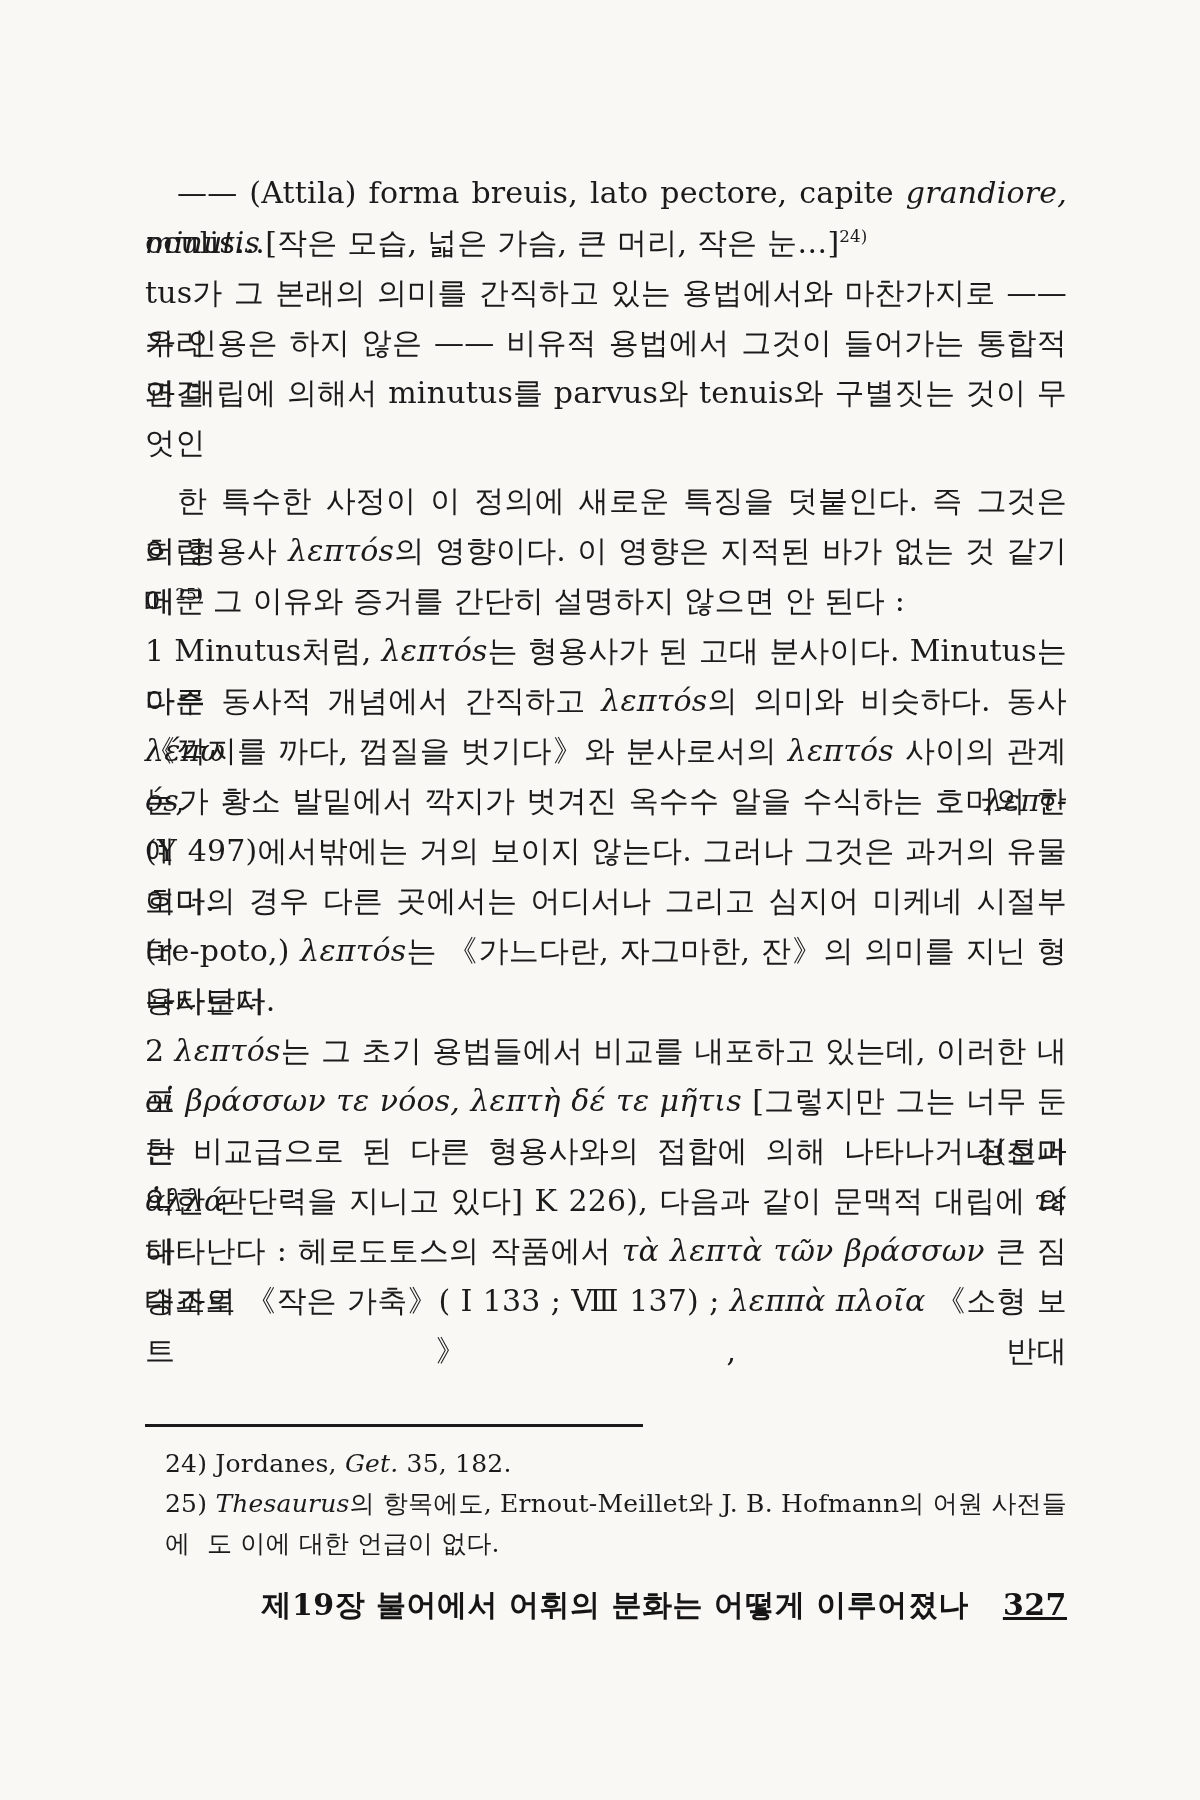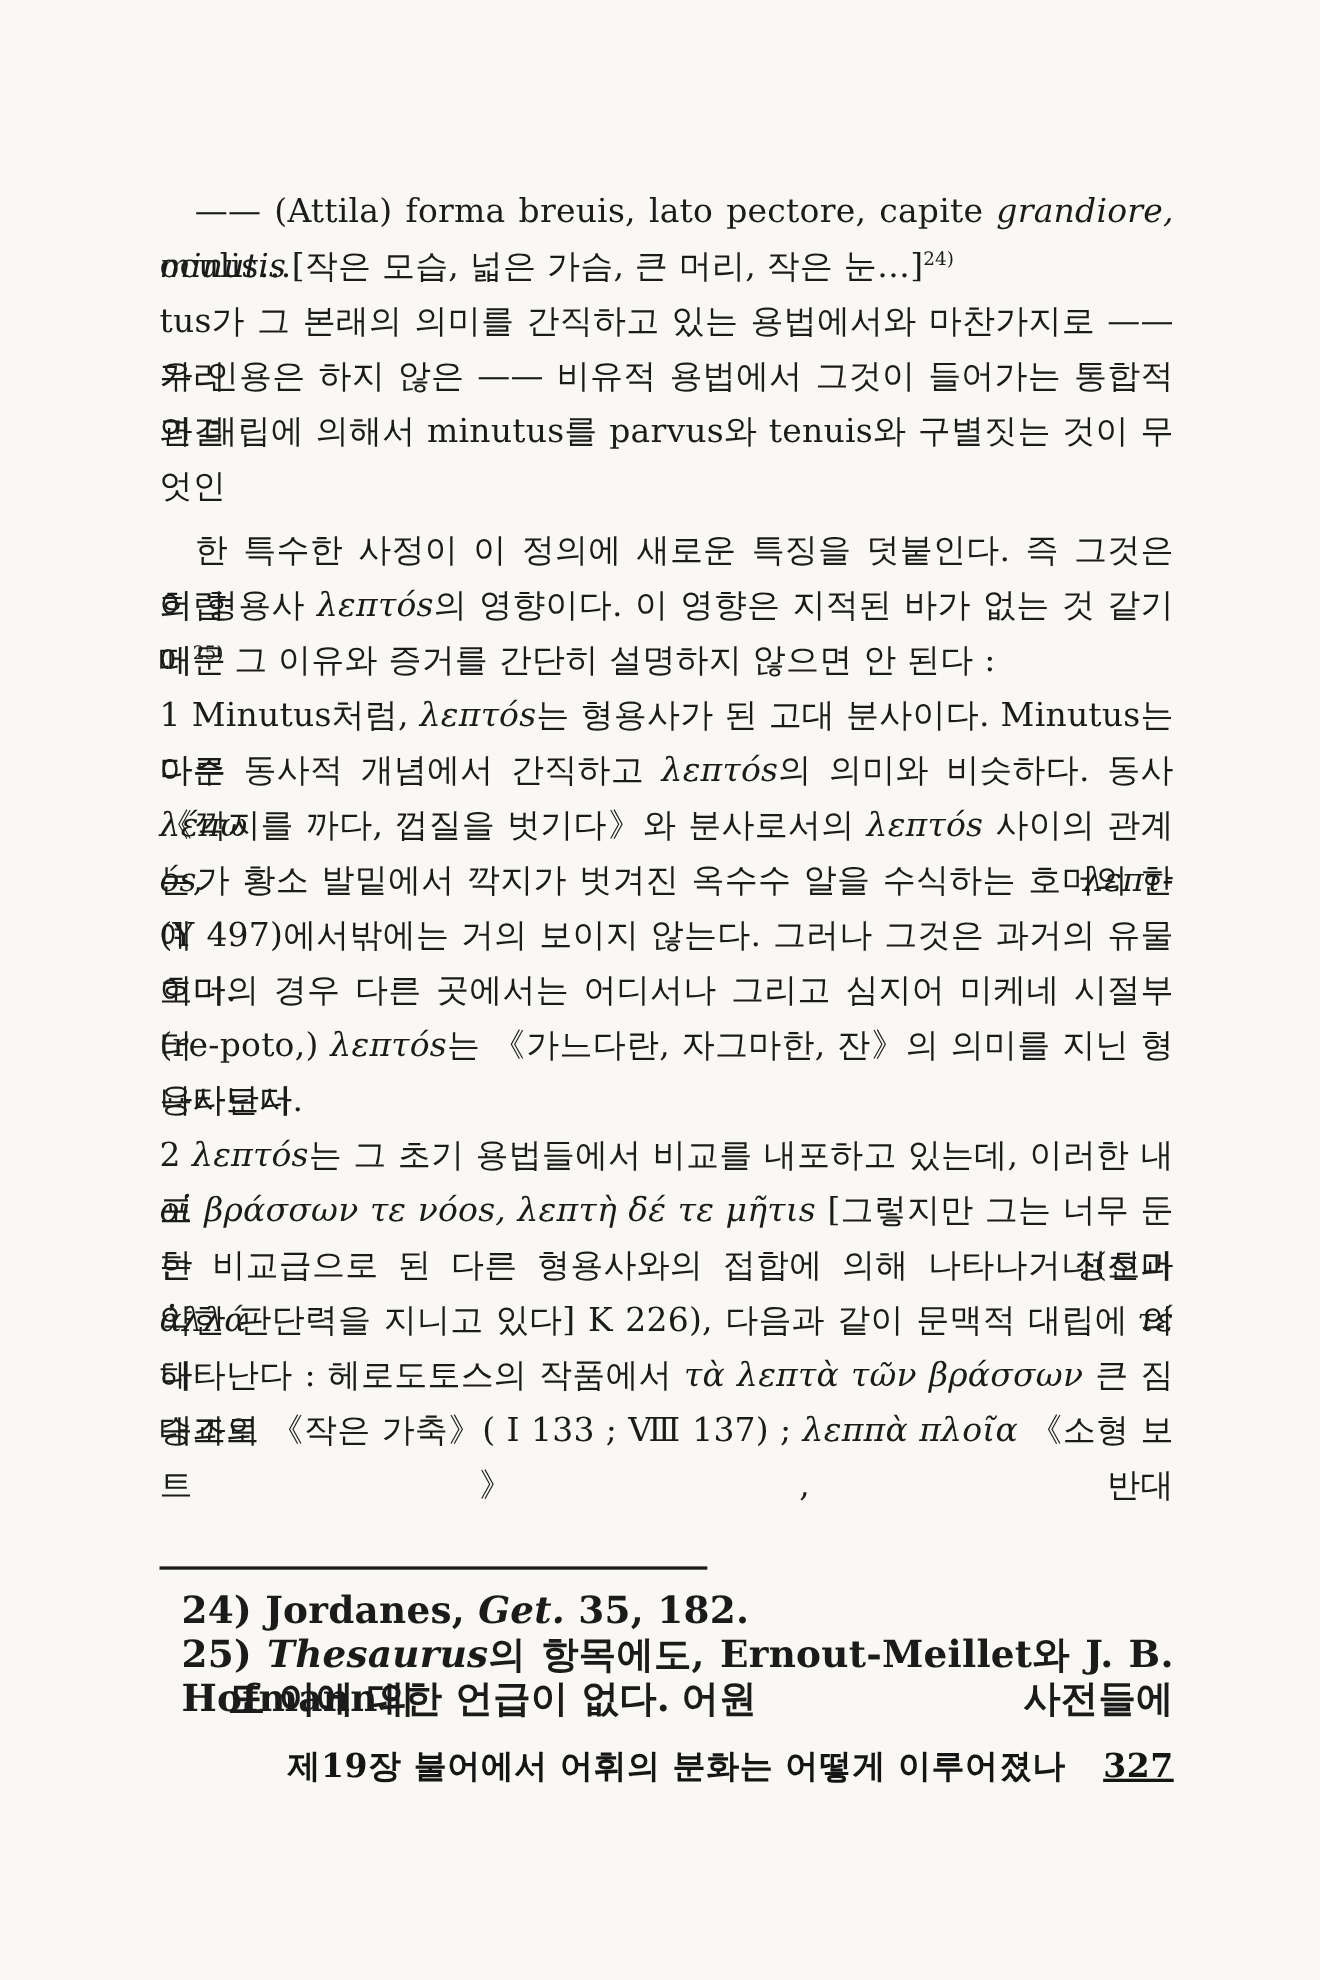--- a/index.html
+++ b/index.html
@@ -22,21 +22,21 @@
   .line.ind { text-indent:32px; }
   .line.sb { margin-top:58px; }
   .it { font-style:italic; }
   .ul { text-underline-offset:7px; text-decoration-thickness:2px; }
   .sup { font-size:0.56em; vertical-align:super; line-height:0; letter-spacing:0; }
   .fn-rule {
     position:absolute; left:145px; top:1424px;
     width:498px; height:3px; background:#1b1b1b;
   }
   .footnotes { position:absolute; left:145px; top:1444px; width:922px; }
-  .footnotes .line { font-size:34px; line-height:40px; height:40px;font-weight:bold; }
+  .footnotes .line { font-size:25px; line-height:40px; height:40px; }
   .footnotes .pad-label { padding-left:20px; }
   .footnotes .pad-cont { padding-left:62px; }
   .footer {
     position:absolute; left:145px; top:1585px; width:922px;
     text-align:right; font-size:30px; font-weight:bold;
     color:#151515; letter-spacing:0.5px;
   }
   .footer .page-num { margin-left:34px;text-decoration:underline; }
 </style>
 </head>

